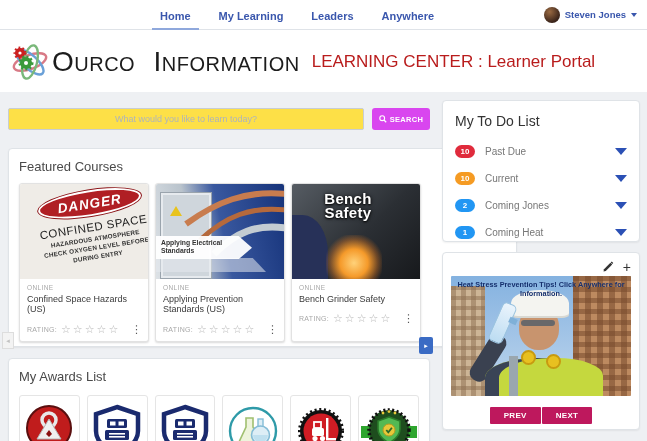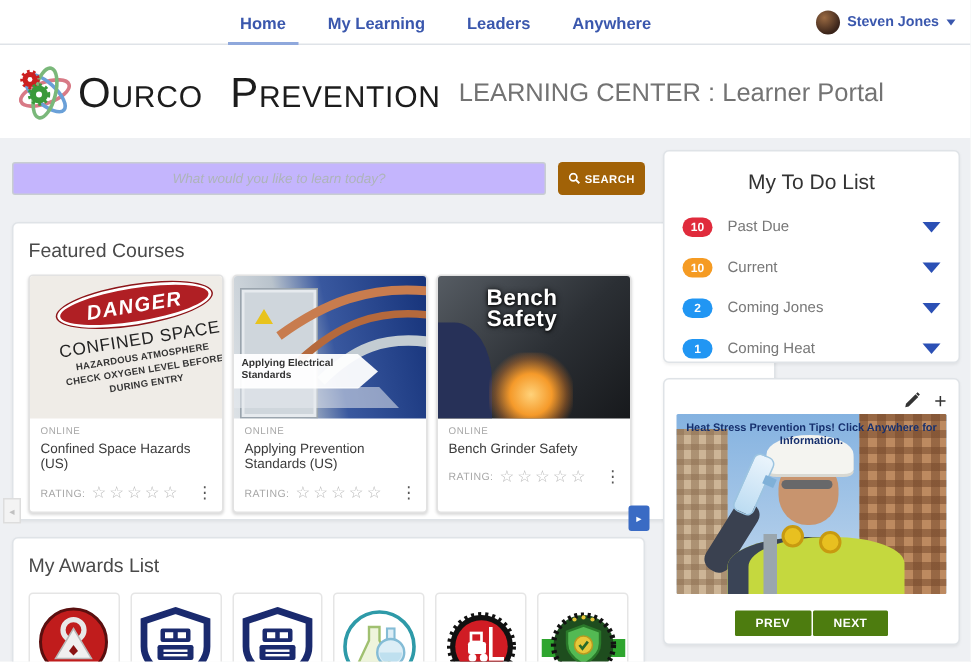--- a/index.html
+++ b/index.html
@@ -19,35 +19,35 @@
             background: radial-gradient(circle at 35% 30%, #9a6a42, #3a241a 70%); }
   .user-name { font-size:9.5px; font-weight:700; color:#3a57ad; }
   .caret-down { width:0; height:0; border-left:3px solid transparent; border-right:3px solid transparent;
             border-top:4px solid #3a57ad; }
 
   
   .header { position:absolute; left:0; top:31px; width:647px; height:61px; background:#fff;
             display:flex; align-items:center; padding-left:8px; }
   .brand-main { font-variant: small-caps; font-size:28px; color:#1c1c1c; letter-spacing:.5px;
             word-spacing:10px; margin-left:4px; white-space:nowrap; }
-  .brand-sub { font-size:17px; color:#737373; margin-left:12px; white-space:nowrap; }
+  .brand-sub { font-size:17px; color:#b91c1c; margin-left:12px; white-space:nowrap; }
 
   
   .main { position:absolute; left:0; top:92px; width:647px; height:349px; background:#eef0f3; }
 
   .panel { position:absolute; background:#fff; border:1px solid #dfe3e7; border-radius:4px;
            box-shadow:0 1px 2px rgba(0,0,0,.06); }
   .panel-title { font-size:13px; color:#4a4a4a; }
 
   
   .search-row { position:absolute; left:8px; top:16px; width:422px; display:flex; gap:8px; }
-  .search-input { flex:1; height:22px; border:1px solid #c8cdd2; border-radius:2px; background:#c4b5fd;
-           font-size:9px; font-style:italic; color:#555; text-align:center; outline:none; }
+  .search-input { flex:1; height:22px; border:1px solid #c8cdd2; border-radius:2px; background:#fde047;
+           font-size:9px; color:#555; text-align:center; outline:none; }
   .search-input::placeholder { color:#aeb4ba; }
-  .search-btn { width:58px; height:22px; background:#a16207; border:none; border-radius:3px; color:#fff;
+  .search-btn { width:58px; height:22px; background:#d946ef; border:none; border-radius:3px; color:#fff;
            font-size:7.5px; font-weight:700; display:flex; align-items:center; justify-content:center;
            gap:3px; cursor:pointer; letter-spacing:.3px; }
 
   
   .featured-panel { left:8px; top:56px; width:509px; height:199px; padding:10px; }
   .cards-row { display:flex; gap:6px; margin-top:9px; }
   .course-card { width:130px; background:#fff; border:1px solid #e2e2e2; border-radius:3px;
            box-shadow:0 1px 2px rgba(0,0,0,.15); overflow:hidden; cursor:pointer; }
   .course-img { height:95px; position:relative; overflow:hidden; }
   .course-info { padding:5px 7px 6px; position:relative; }
@@ -98,21 +98,21 @@
         justify-content:center; cursor:pointer; z-index:5; }
 
   
   .awards-panel { left:8px; top:266px; width:422px; height:160px; padding:10px; }
   .badges-row { display:flex; gap:7px; margin-top:11px; }
   .badge-card { width:61px; height:72px; border:1px solid #e5e5e5; border-radius:3px; background:#fff;
         display:flex; align-items:center; justify-content:center; cursor:pointer; }
 
   
   .todo-panel { left:442px; top:8px; width:198px; height:142px; padding:12px 12px 8px; }
-  .todo-title { font-size:14px; color:#333;text-align:center; }
+  .todo-title { font-size:14px; color:#333; }
   .todo-row { display:flex; align-items:center; height:27px; cursor:pointer; }
   .todo-badge { min-width:20px; height:13px; border-radius:7px; color:#fff; font-size:8px; font-weight:700;
         display:flex; align-items:center; justify-content:center; padding:0 3px; }
   .tb-0 { background:#e02b3c; } .tb-1 { background:#f59b23; }
   .tb-2 { background:#2196f3; } .tb-3 { background:#2196f3; }
   .todo-label { font-size:10px; color:#777; margin-left:10px; }
   .todo-tri { margin-left:auto; width:0; height:0; border-left:6px solid transparent;
         border-right:6px solid transparent; border-top:7px solid #2b50b5; cursor:pointer; }
 
   
@@ -142,21 +142,21 @@
   .bottle { position:absolute; left:44px; top:26px; width:15px; height:42px;
         background:linear-gradient(#eaf4fc,#bcdcf2); border:1px solid #9cc4e0; border-radius:5px;
         transform:rotate(24deg); }
   .bottle-cap { position:absolute; left:58px; top:42px; width:8px; height:6px; background:#7fb0d8;
         transform:rotate(24deg); }
   .worker-arm { position:absolute; left:28px; top:56px; width:18px; height:52px; background:#3a4150;
         transform:rotate(32deg); border-radius:8px; }
   .banner-caption { position:absolute; left:0; right:0; top:4px; text-align:center; font-size:7.3px;
         font-weight:700; color:#16306e; padding:0 4px; line-height:1.25; }
   .banner-btns { display:flex; justify-content:center; margin-top:11px; gap:1px; }
-  .banner-btn { background:#4d7c0f; color:#fff; border:none; font-size:8px; font-weight:700;
+  .banner-btn { background:#be185d; color:#fff; border:none; font-size:8px; font-weight:700;
         padding:4px 14px; cursor:pointer; border-radius:1px; letter-spacing:.3px; }
 </style>
 </head>
 <body>
 
 <div class="navbar">
   <div class="nav-links">
     <a class="nav-link active">Home</a>
     <a class="nav-link">My Learning</a>
     <a class="nav-link">Leaders</a>
@@ -174,21 +174,21 @@
     <g fill="none" stroke-width="2.4">
       <ellipse cx="22" cy="20" rx="17" ry="7" stroke="#d87a86" transform="rotate(-20 22 20)"></ellipse>
       <ellipse cx="22" cy="20" rx="17" ry="7" stroke="#6aa0d8" transform="rotate(42 22 20)"></ellipse>
       <ellipse cx="22" cy="20" rx="17" ry="7" stroke="#7ab87a" transform="rotate(104 22 20)"></ellipse>
     </g>
     <circle cx="12" cy="11" r="5" fill="#cc2020" stroke="#cc2020" stroke-width="3" stroke-dasharray="1.6 2"></circle>
     <circle cx="12" cy="11" r="1.6" fill="#fff"></circle>
     <circle cx="18" cy="21" r="6" fill="#3a9a3a" stroke="#3a9a3a" stroke-width="3" stroke-dasharray="1.8 2.2"></circle>
     <circle cx="18" cy="21" r="2" fill="#fff"></circle>
   </svg>
-  <span class="brand-main">Ourco Prevention</span>
+  <span class="brand-main">Ourco Information</span>
   <span class="brand-sub">LEARNING CENTER : Learner Portal</span>
 </div>
 
 <div class="main">
 
   <div class="search-row">
     <input class="search-input" type="text" placeholder="What would you like to learn today?" style="">
     <button class="search-btn">
       <svg width="8" height="8" viewBox="0 0 10 10">
         <circle cx="4" cy="4" r="3" fill="none" stroke="#fff" stroke-width="1.4"></circle>

